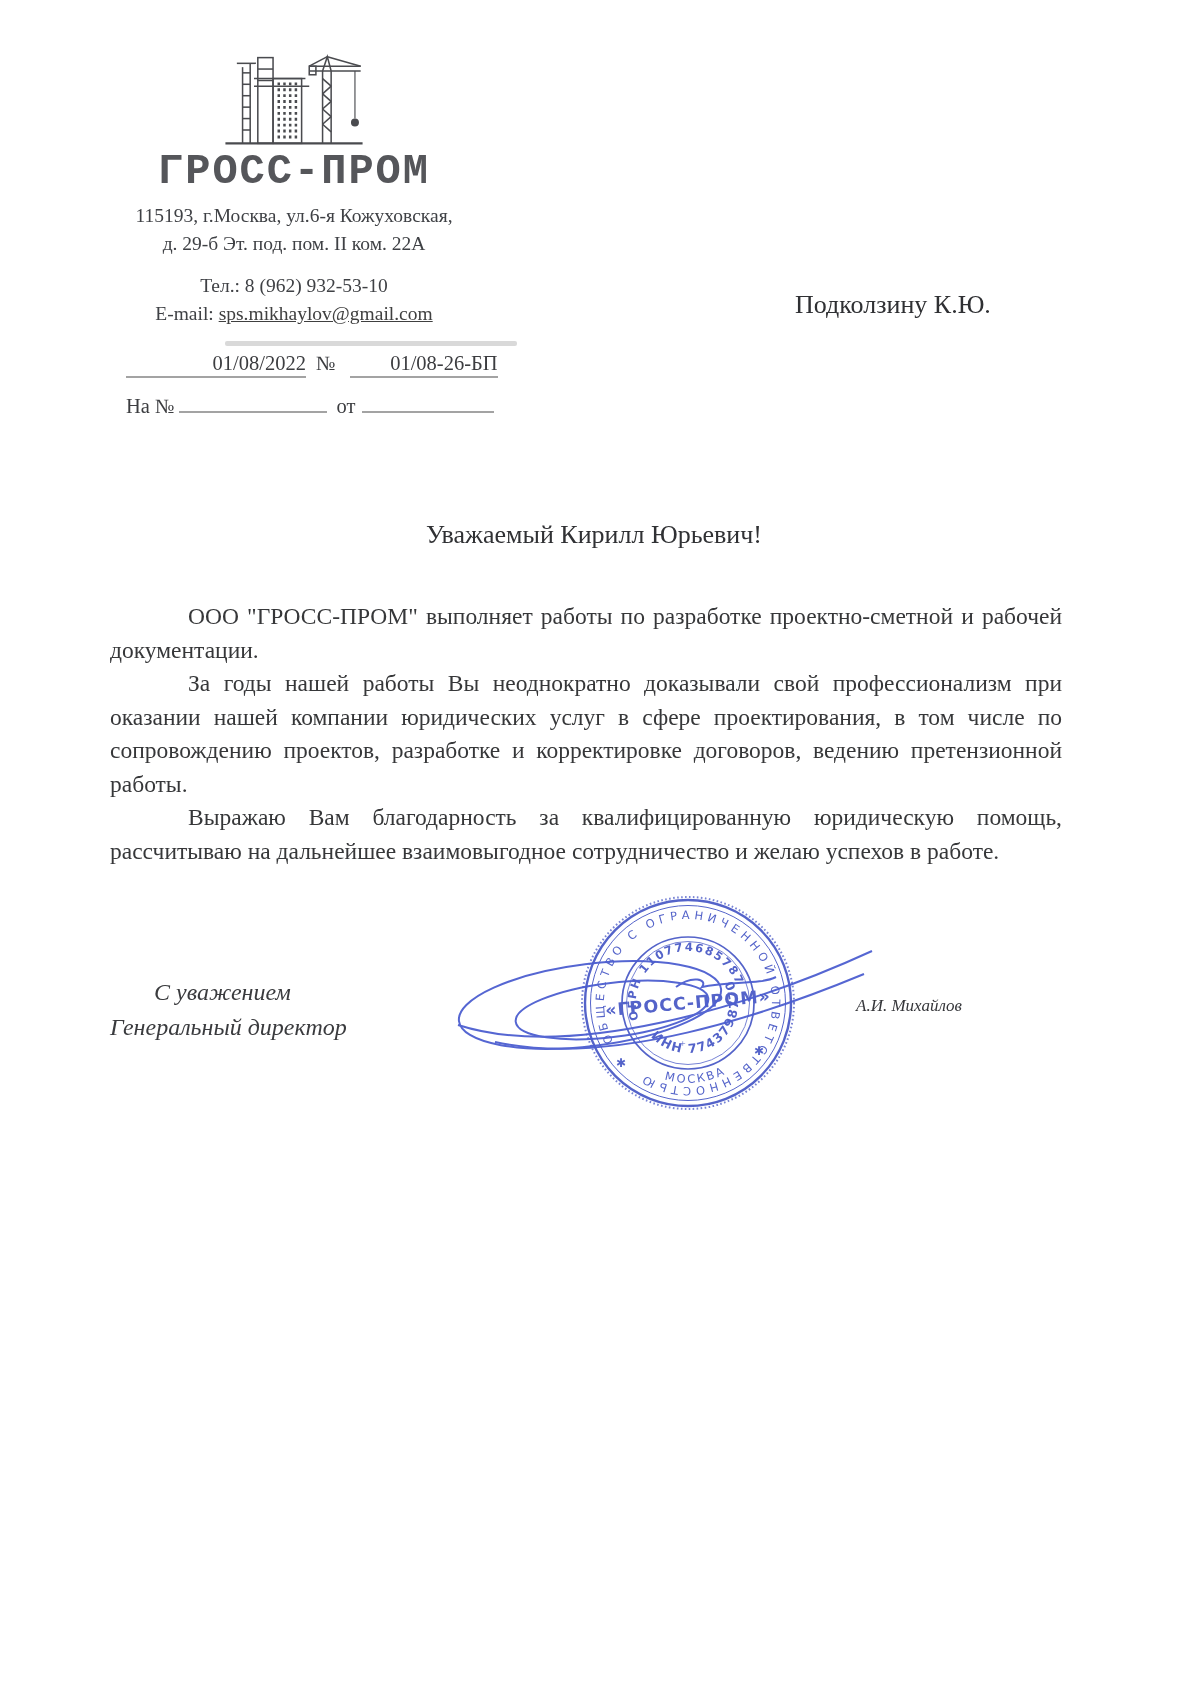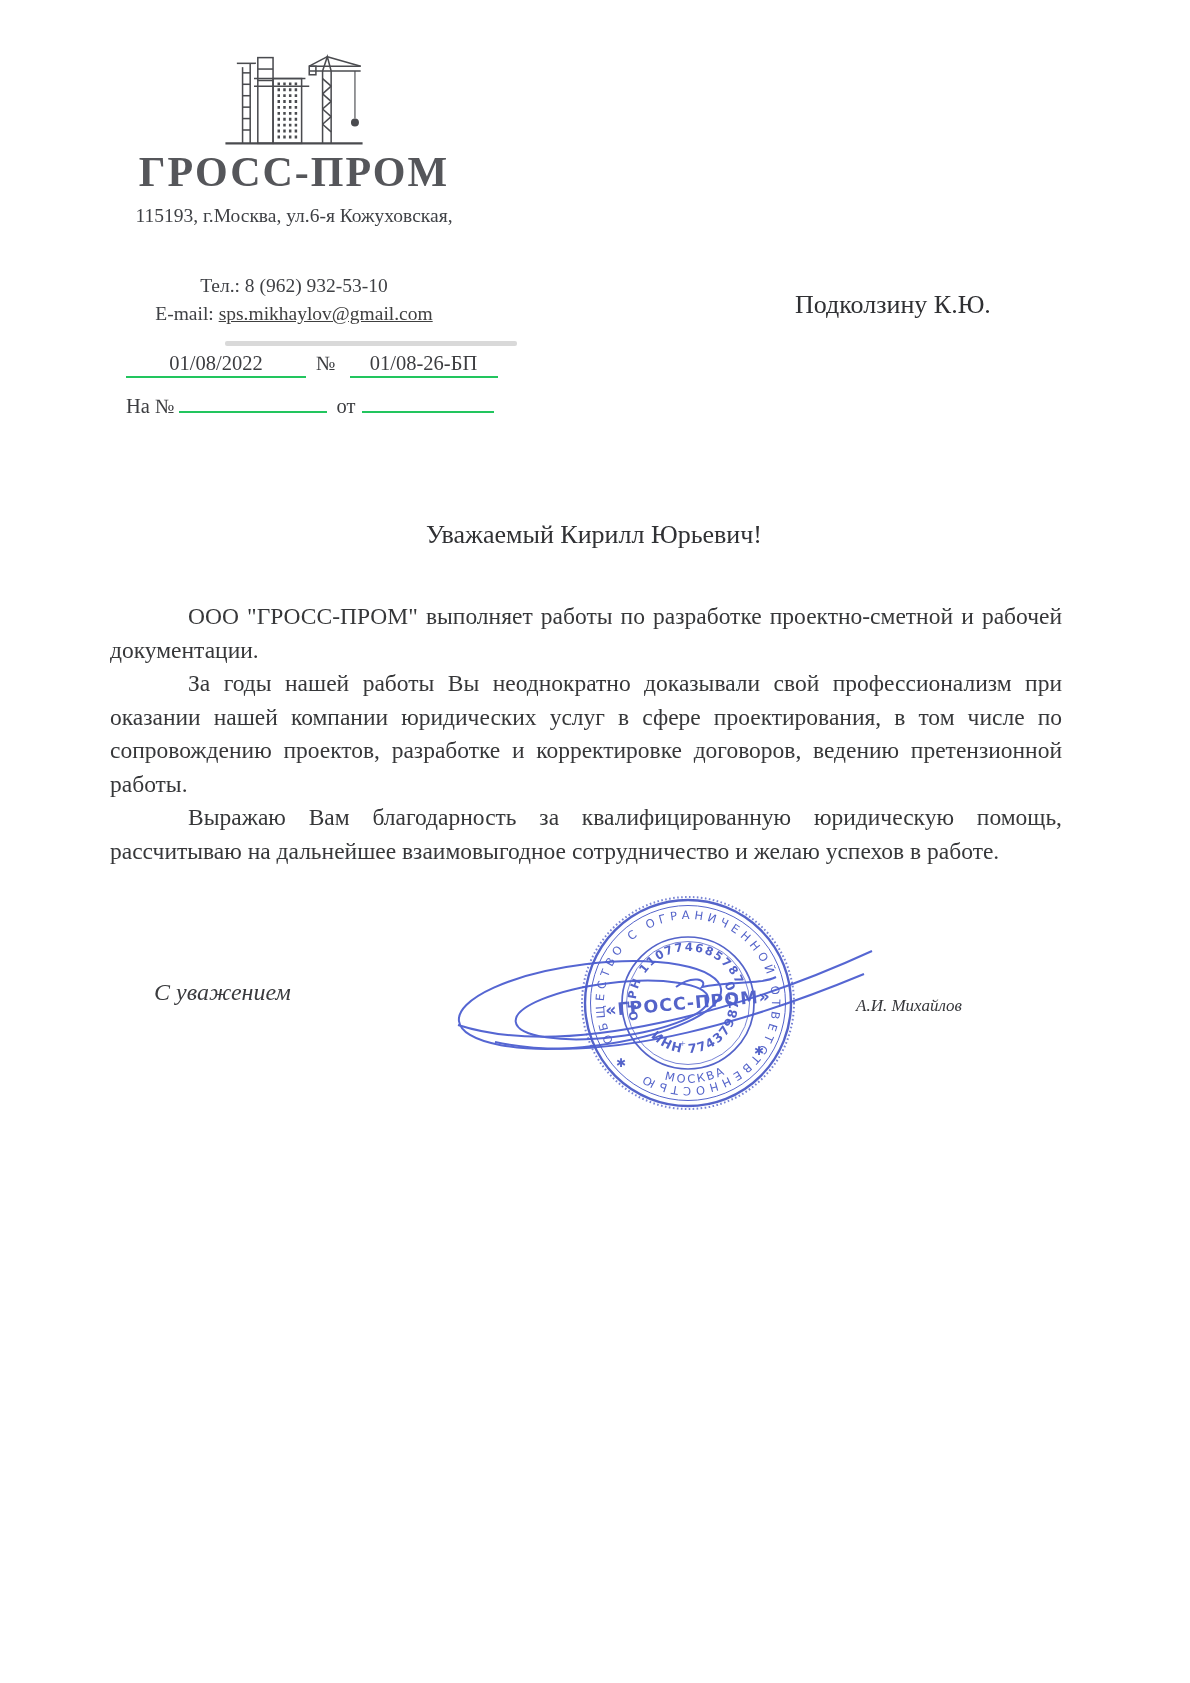--- a/index.html
+++ b/index.html
@@ -12,21 +12,21 @@
     color:#38393b;
     overflow:hidden;
   }
   
   .letterhead{
     position:absolute;left:118px;top:50px;width:352px;
     text-align:center;
   }
   .logo-svg{display:block;margin:0 auto;}
   .company-name{
-    font-family:Liberation Serif, serif;
+    font-family:Liberation Mono, monospace;
     font-weight:800;
     font-size:42px;
     letter-spacing:2px;
     color:#55565a;
     margin-top:0px;
     line-height:1.05;
     white-space:nowrap;
   }
   .address{
     font-size:19.5px;
@@ -56,22 +56,22 @@
     background:#cfcfcf;border-radius:2px;opacity:.8;
   }
   .refs{
     position:absolute;left:126px;top:352px;width:380px;
     font-size:20.5px;color:#3c3d40;
   }
   .ref-row{display:flex;align-items:baseline;}
   .ref-row2{display:flex;align-items:baseline;margin-top:17px;}
   .uline{
     display:inline-block;
-    border-bottom:2px solid #22c55e;
-    text-align:center;
+    border-bottom:2px solid #a3a3a3;
+    text-align:right;
     padding-bottom:1px;
   }
   .u-date{width:180px;}
   .u-num{width:148px;margin-left:8px;}
   .nosign{margin:0 6px 0 10px;}
   .u-blank1{width:148px;margin-left:4px;}
   .u-blank2{width:132px;margin-left:6px;}
   .ot-label{margin-left:10px;}
   
   .salutation{
@@ -154,20 +154,21 @@
         <line x1="115" y1="7" x2="96" y2="17"></line>
         <rect x="96" y="17" width="7" height="9"></rect>
 
         <line x1="144" y1="22" x2="144" y2="72" stroke-width="1.2"></line>
         <circle cx="144" cy="76" r="3.4" fill="#4a4b4f"></circle>
       </g>
     </svg>
     <div class="company-name">ГРОСС-ПРОМ</div>
     <div class="address">
       <div>115193, г.Москва, ул.6-я Кожуховская,</div>
+      <div>д. 29-б Эт. под. пом. II ком. 22А</div>
     </div>
   </div>
 
   <div class="contact">
     <div>Тел.: 8 (962) 932-53-10</div>
     <div>
       <span>E-mail:</span>
       <a class="email-link" href="#">sps.mikhaylov@gmail.com</a>
     </div>
   </div>
@@ -192,20 +193,21 @@
   <div class="salutation">Уважаемый Кирилл Юрьевич!</div>
 
   <div class="body-text">
     <p>ООО "ГРОСС-ПРОМ" выполняет работы по разработке проектно-сметной и рабочей документации.</p>
     <p>За годы нашей работы Вы неоднократно доказывали свой профессионализм при оказании нашей компании юридических услуг в сфере проектирования, в том числе по сопровождению проектов, разработке и корректировке договоров, ведению претензионной работы.</p>
     <p>Выражаю Вам благодарность за квалифицированную юридическую помощь, рассчитываю на дальнейшее взаимовыгодное сотрудничество и желаю успехов в работе.</p>
   </div>
 
   <div class="closing">
     <div class="indent">С уважением</div>
+    <div>Генеральный директор</div>
   </div>
 
   <div class="sign-name">А.И. Михайлов</div>
 
   <svg class="stamp-overlay" width="440" height="310" viewBox="0 0 440 310">
     <defs>
       <path id="op" d="M 164 148 a 84 84 0 1 1 168 0 a 84 84 0 1 1 -168 0"></path>
       <path id="tp" d="M 196 148 A 52 52 0 1 1 300 148"></path>
       <path id="bp" d="M 198 148 A 50 50 0 0 0 298 148"></path>
       <path id="cp" d="M 168 148 A 80 80 0 0 0 328 148"></path>

